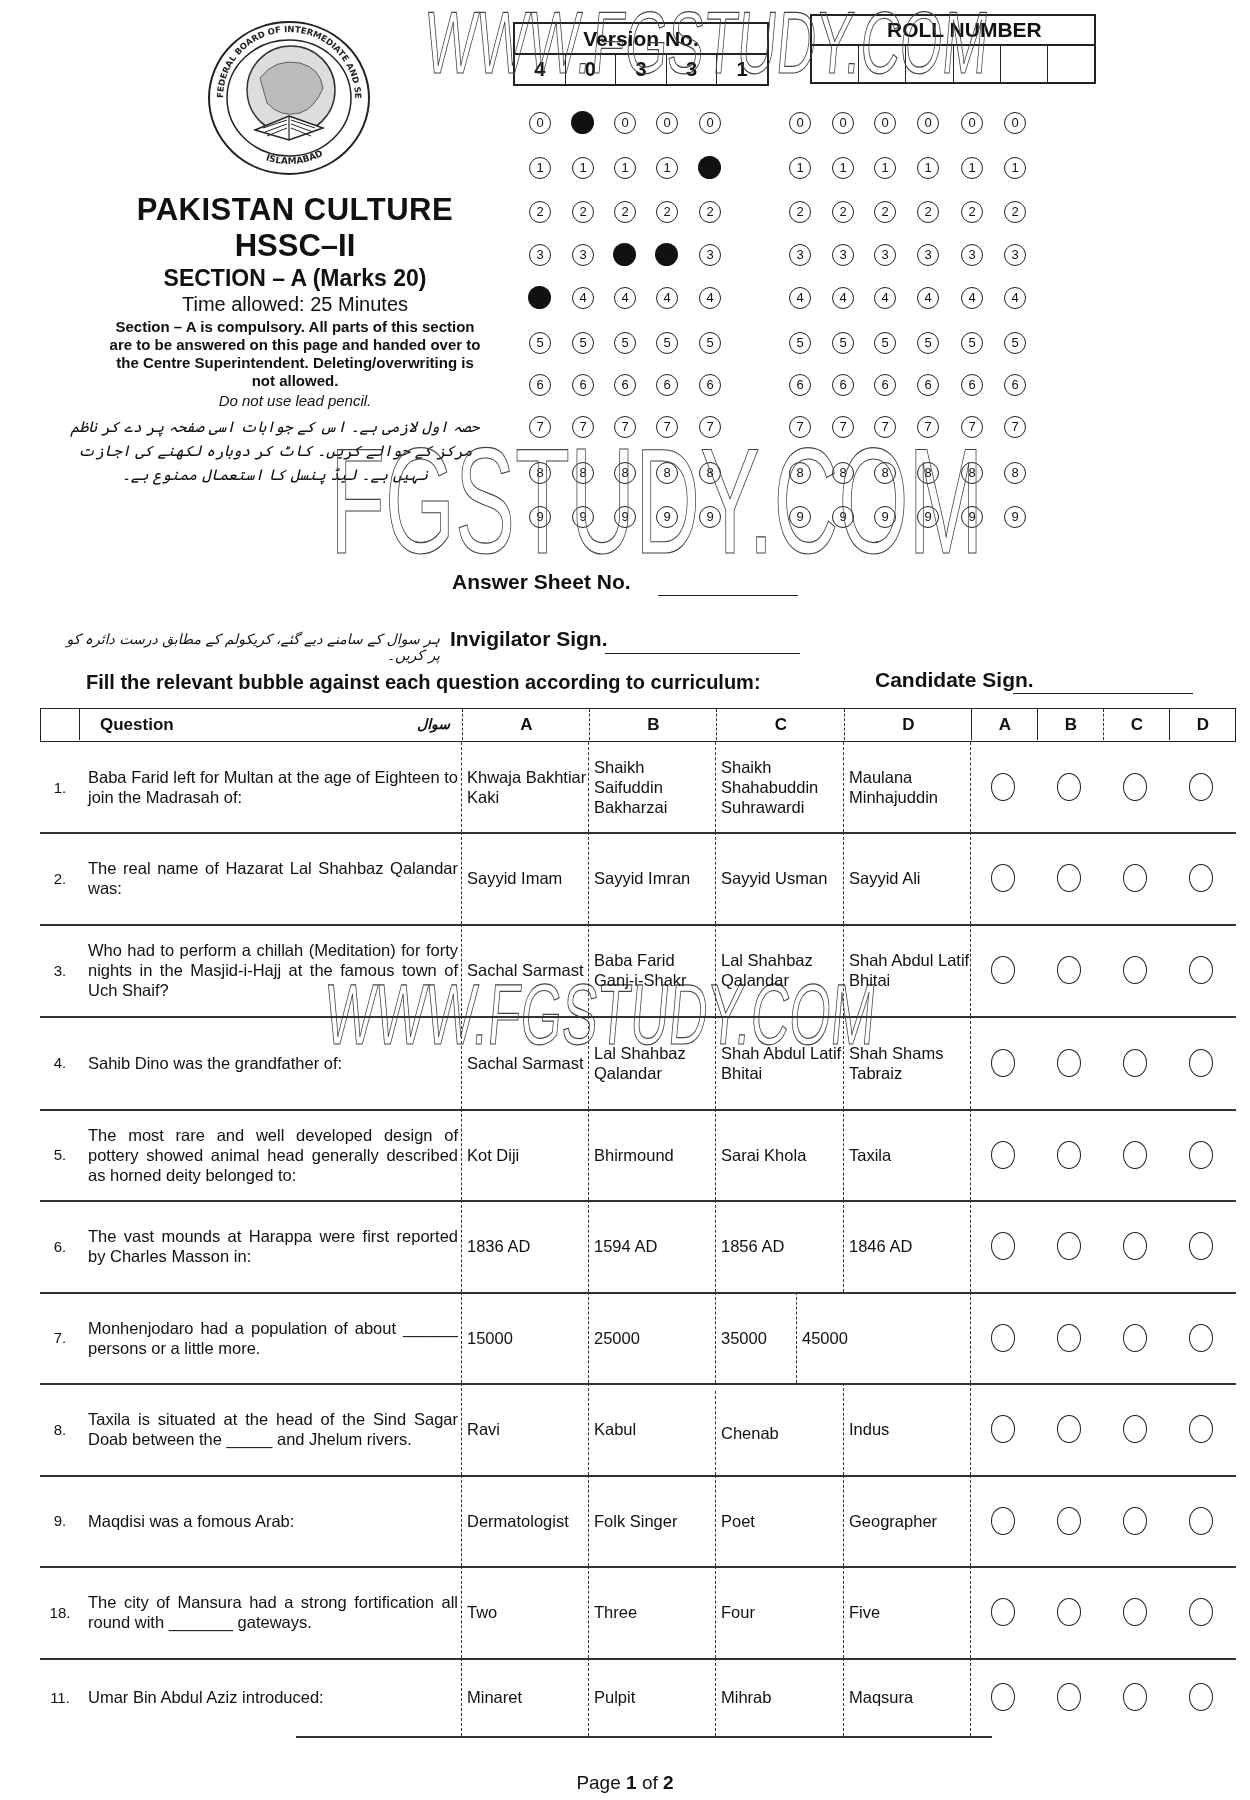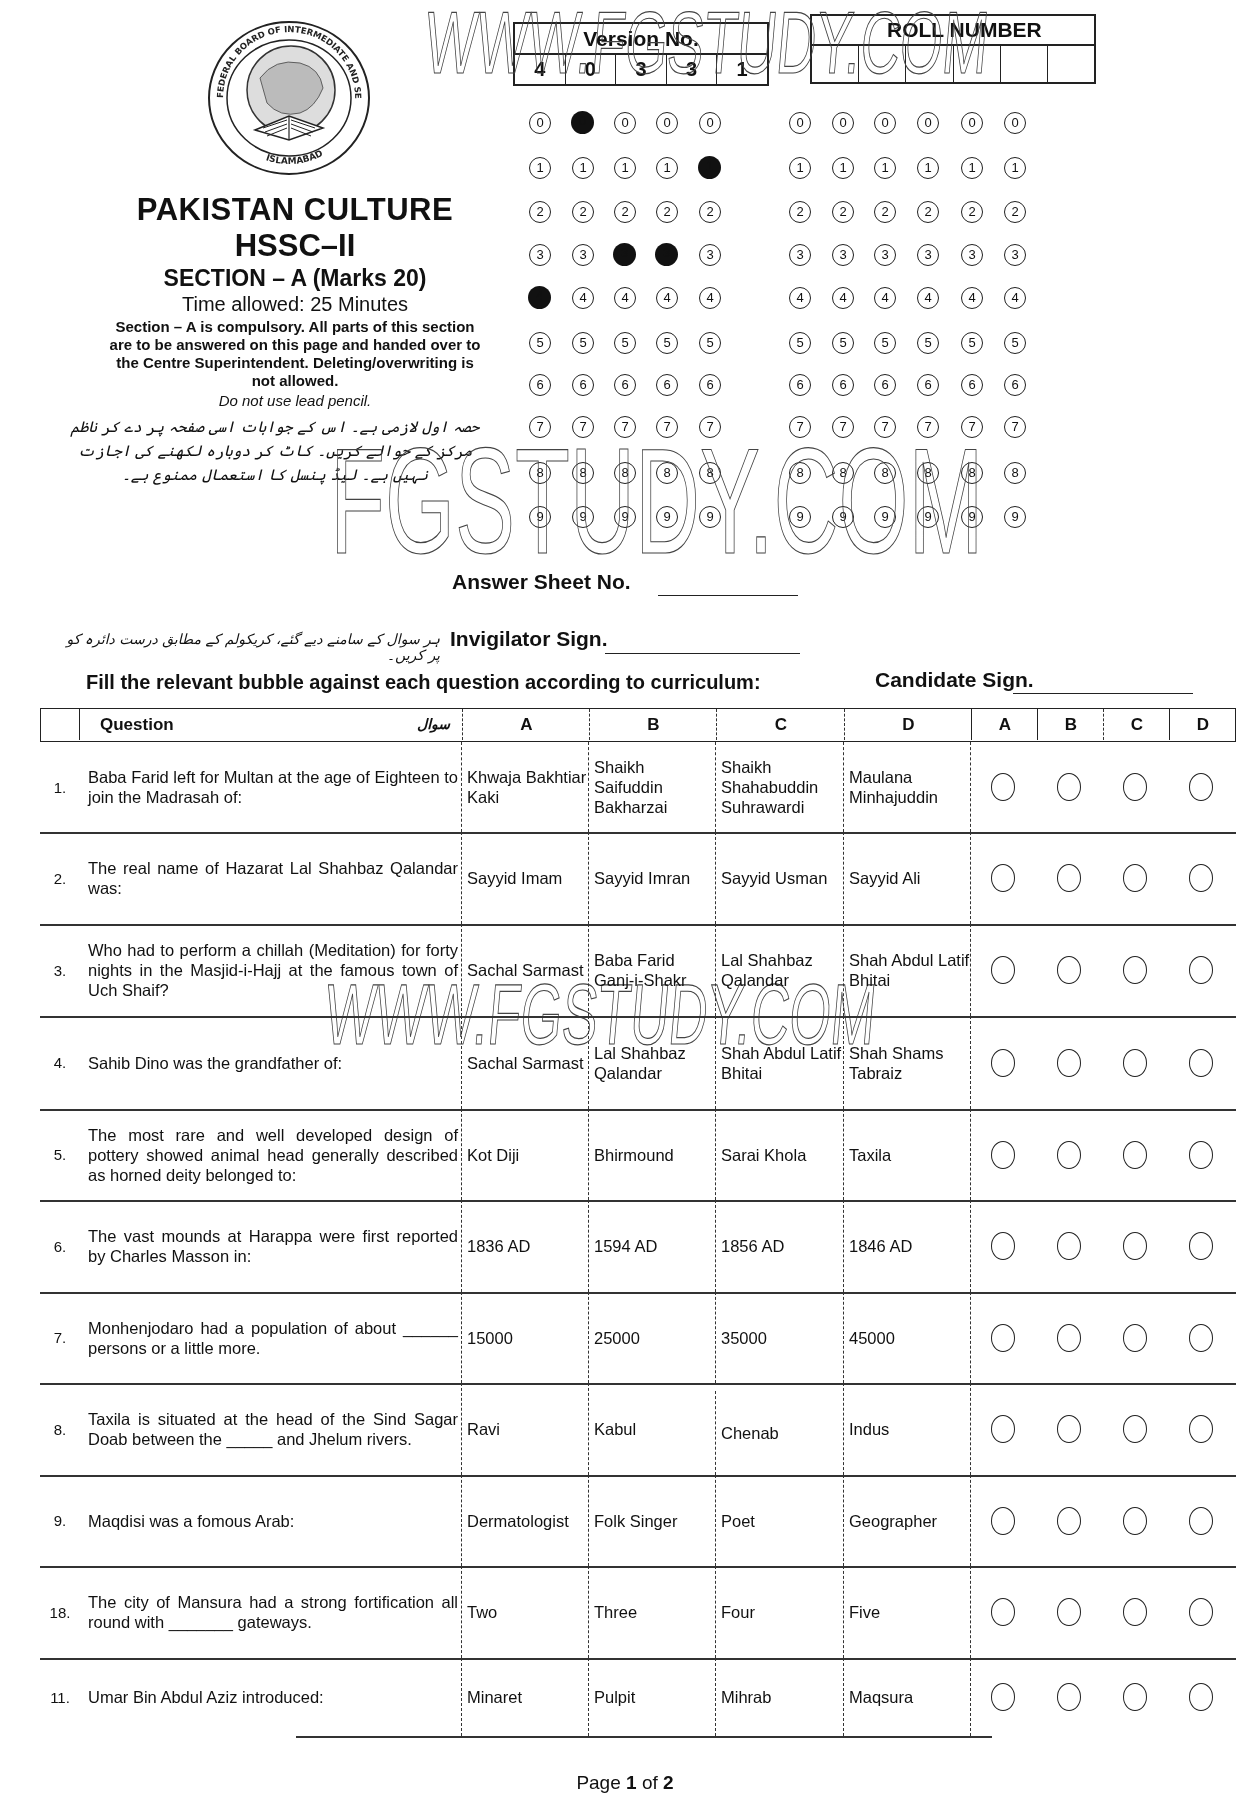--- a/index.html
+++ b/index.html
@@ -456,21 +456,21 @@
         </div>
         <div class="cellq opt" style="left: 421px; width: 127px;">
           <span>15000</span>
         </div>
         <div class="cellq opt" style="left: 548px; width: 127px;">
           <span>25000</span>
         </div>
         <div class="cellq opt" style="left: 675px; width: 128px;">
           <span>35000</span>
         </div>
-        <div class="cellq opt" style="left: 803px; width: 127px;">
+        <div class="cellq opt" style="left: 756px; width: 127px;">
           <span>45000</span>
         </div>
         <div class="vline" style="left: 930px; top: 0px; height: 91px;"></div>
         <div class="bubcell" style="left: 938px; width: 50px;">
           <div class="rb"></div>
         </div>
         <div class="bubcell" style="left: 1004px; width: 50px;">
           <div class="rb"></div>
         </div>
         <div class="bubcell" style="left: 1070px; width: 50px;">

